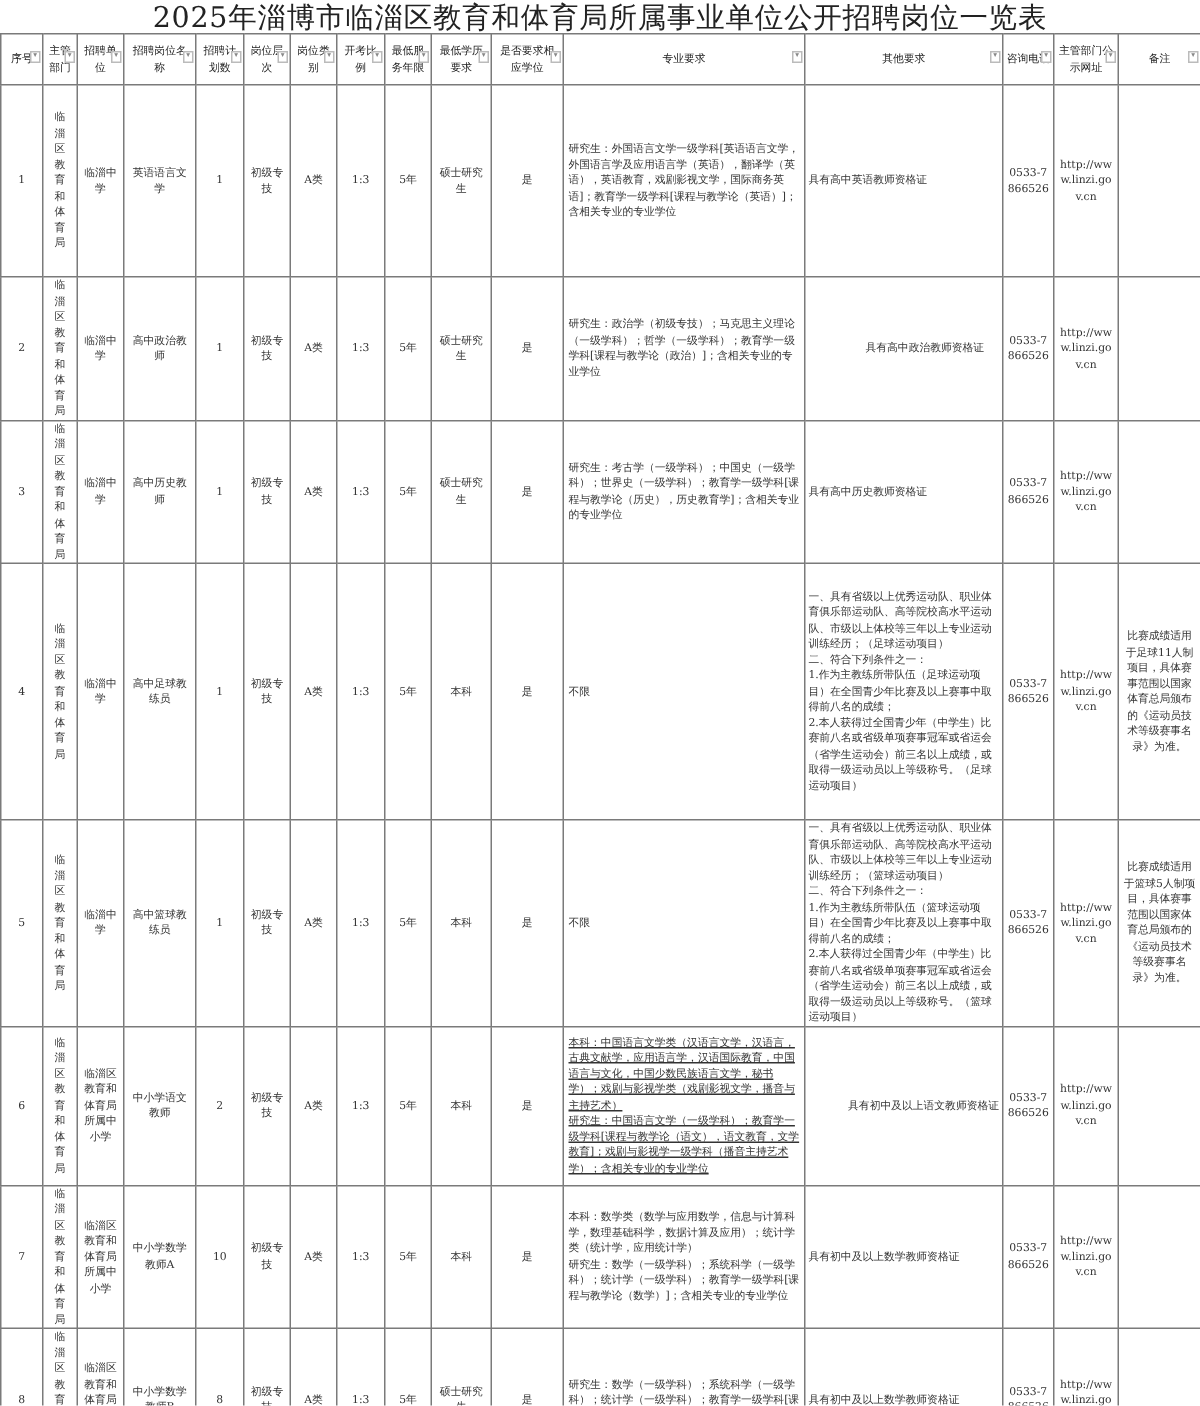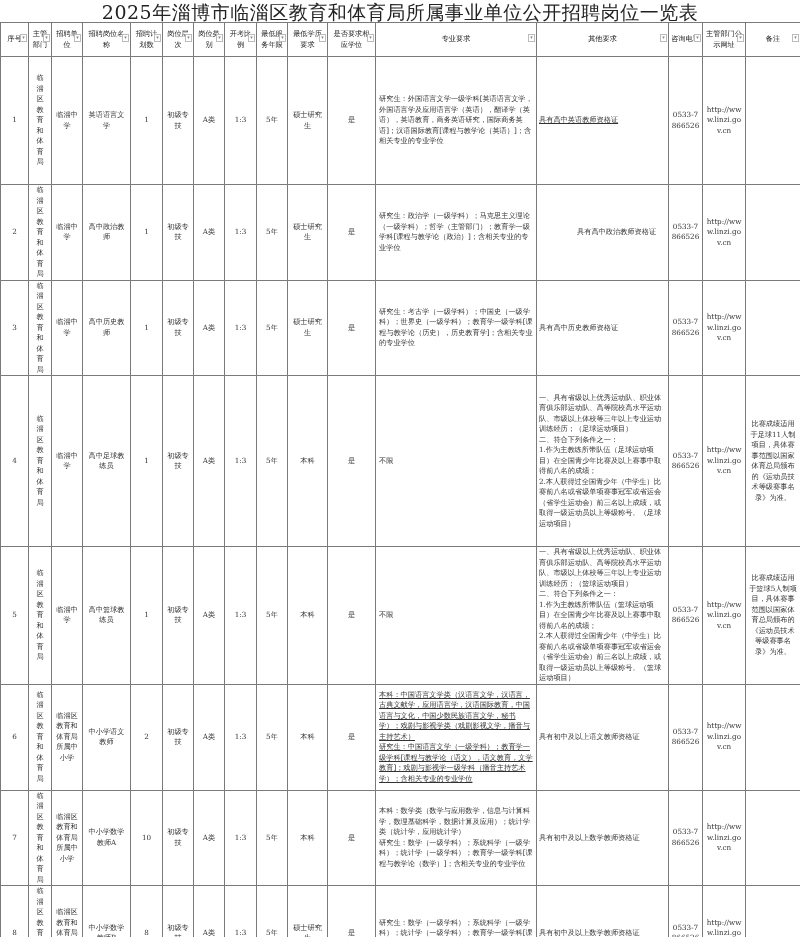--- a/index.html
+++ b/index.html
@@ -63,39 +63,39 @@
         <td class="vt">临淄区教育和体育局</td>
         <td>临淄中学</td>
         <td>英语语言文学</td>
         <td>1</td>
         <td>初级专技</td>
         <td>A类</td>
         <td>1:3</td>
         <td>5年</td>
         <td>硕士研究生</td>
         <td>是</td>
-        <td class="major" style="white-space: pre-line;">研究生：外国语言文学一级学科[英语语言文学，外国语言学及应用语言学（英语），翻译学（英语），英语教育，商务英语研究，国际商务英语]；汉语国际教育[课程与教学论（英语）]；含相关专业的专业学位</td>
-        <td class="left" style="white-space: pre-line; text-decoration: underline;">具有高中英语教师资格证</td>
+        <td class="major" style="white-space: pre-line;">研究生：外国语言文学一级学科[英语语言文学，外国语言学及应用语言学（英语），翻译学（英语），英语教育，戏剧影视文学，国际商务英语]；教育学一级学科[课程与教学论（英语）]；含相关专业的专业学位</td>
+        <td class="left" style="white-space: pre-line;">具有高中英语教师资格证</td>
         <td>0533-7866526</td>
         <td>http://www.linzi.gov.cn</td>
         <td></td>
       </tr>
       <tr style="height: 61px;">
         <td>2</td>
         <td class="vt">临淄区教育和体育局</td>
         <td>临淄中学</td>
         <td>高中政治教师</td>
         <td>1</td>
         <td>初级专技</td>
         <td>A类</td>
         <td>1:3</td>
         <td>5年</td>
         <td>硕士研究生</td>
         <td>是</td>
-        <td class="major" style="white-space: pre-line;">研究生：政治学（一级学科）；马克思主义理论（一级学科）；哲学（主管部门）；教育学一级学科[课程与教学论（政治）]；含相关专业的专业学位</td>
+        <td class="major" style="white-space: pre-line;">研究生：政治学（初级专技）；马克思主义理论（一级学科）；哲学（一级学科）；教育学一级学科[课程与教学论（政治）]；含相关专业的专业学位</td>
         <td class="left" style="white-space: pre-line; padding-left: 40px;">具有高中政治教师资格证</td>
         <td>0533-7866526</td>
         <td>http://www.linzi.gov.cn</td>
         <td></td>
       </tr>
       <tr style="height: 73px;">
         <td>3</td>
         <td class="vt">临淄区教育和体育局</td>
         <td>临淄中学</td>
         <td>高中历史教师</td>
@@ -161,21 +161,21 @@
         <td>中小学语文教师</td>
         <td>2</td>
         <td>初级专技</td>
         <td>A类</td>
         <td>1:3</td>
         <td>5年</td>
         <td>本科</td>
         <td>是</td>
         <td class="major" style="white-space: pre-line; text-decoration: underline;">本科：中国语言文学类（汉语言文学，汉语言，古典文献学，应用语言学，汉语国际教育，中国语言与文化，中国少数民族语言文学，秘书学）；戏剧与影视学类（戏剧影视文学，播音与主持艺术）
 研究生：中国语言文学（一级学科）；教育学一级学科[课程与教学论（语文），语文教育，文学教育]；戏剧与影视学一级学科（播音主持艺术学）；含相关专业的专业学位</td>
-        <td class="left" style="white-space: pre-line;">具有初中及以上语文教师资格证</td>
+        <td class="left" style="white-space: pre-line; text-align: right;">具有初中及以上语文教师资格证</td>
         <td>0533-7866526</td>
         <td>http://www.linzi.gov.cn</td>
         <td></td>
       </tr>
       <tr style="height: 77px;">
         <td>7</td>
         <td class="vt">临淄区教育和体育局</td>
         <td>临淄区教育和体育局所属中小学</td>
         <td>中小学数学教师A</td>
         <td>10</td>

